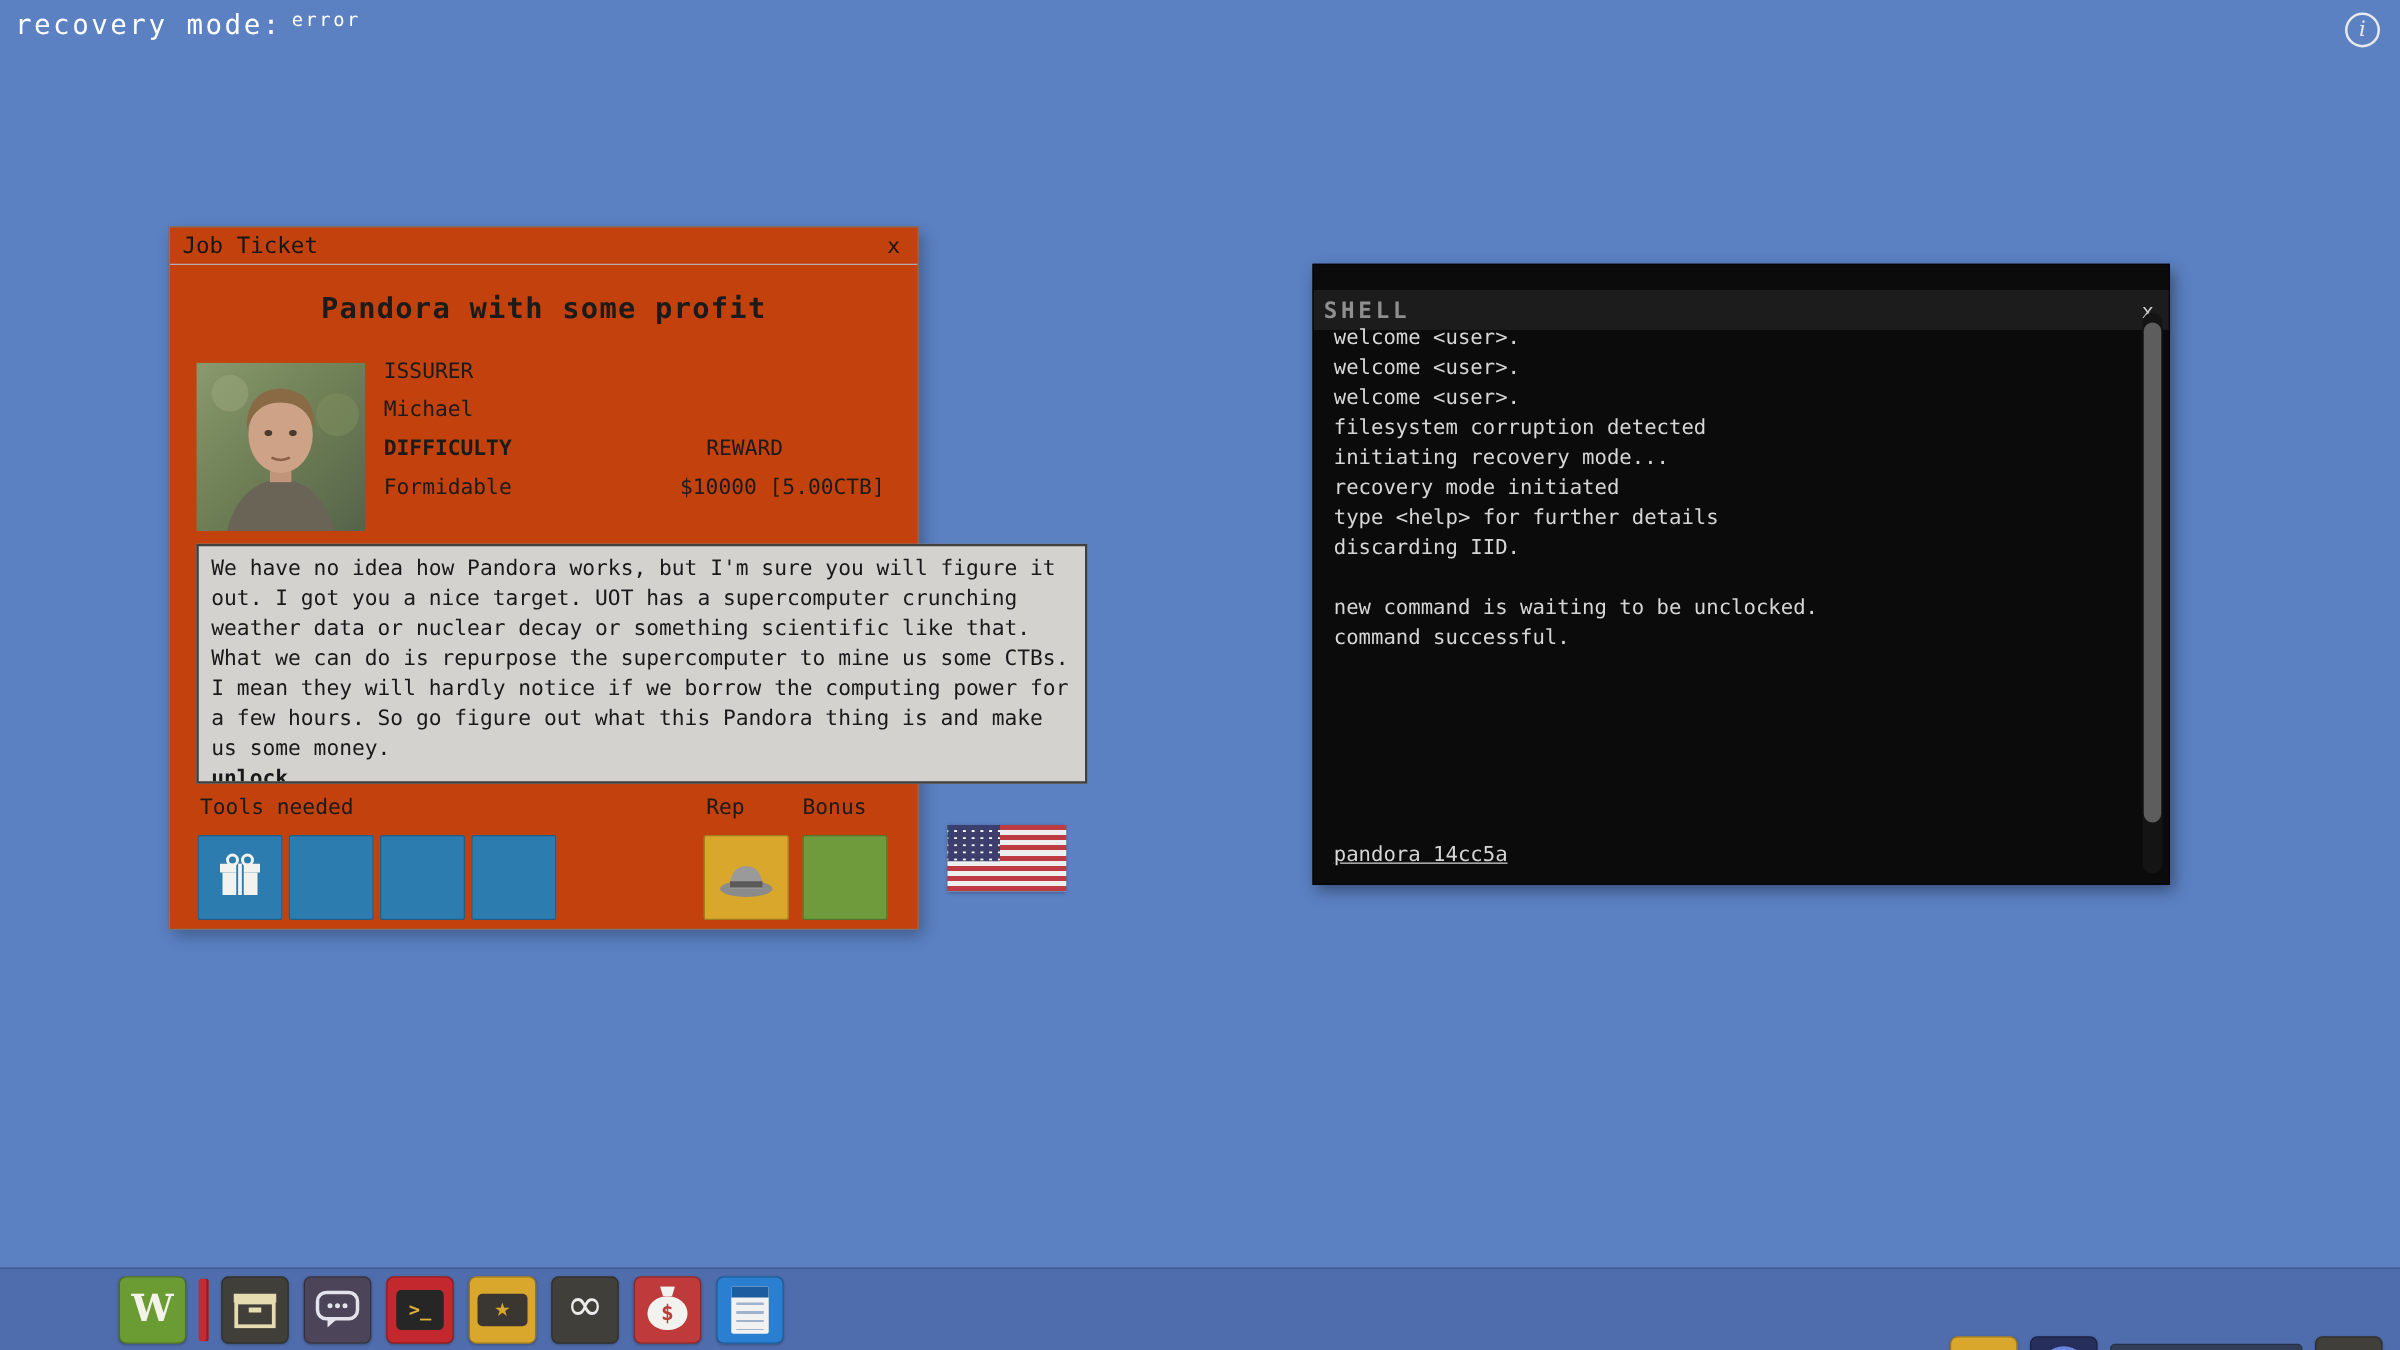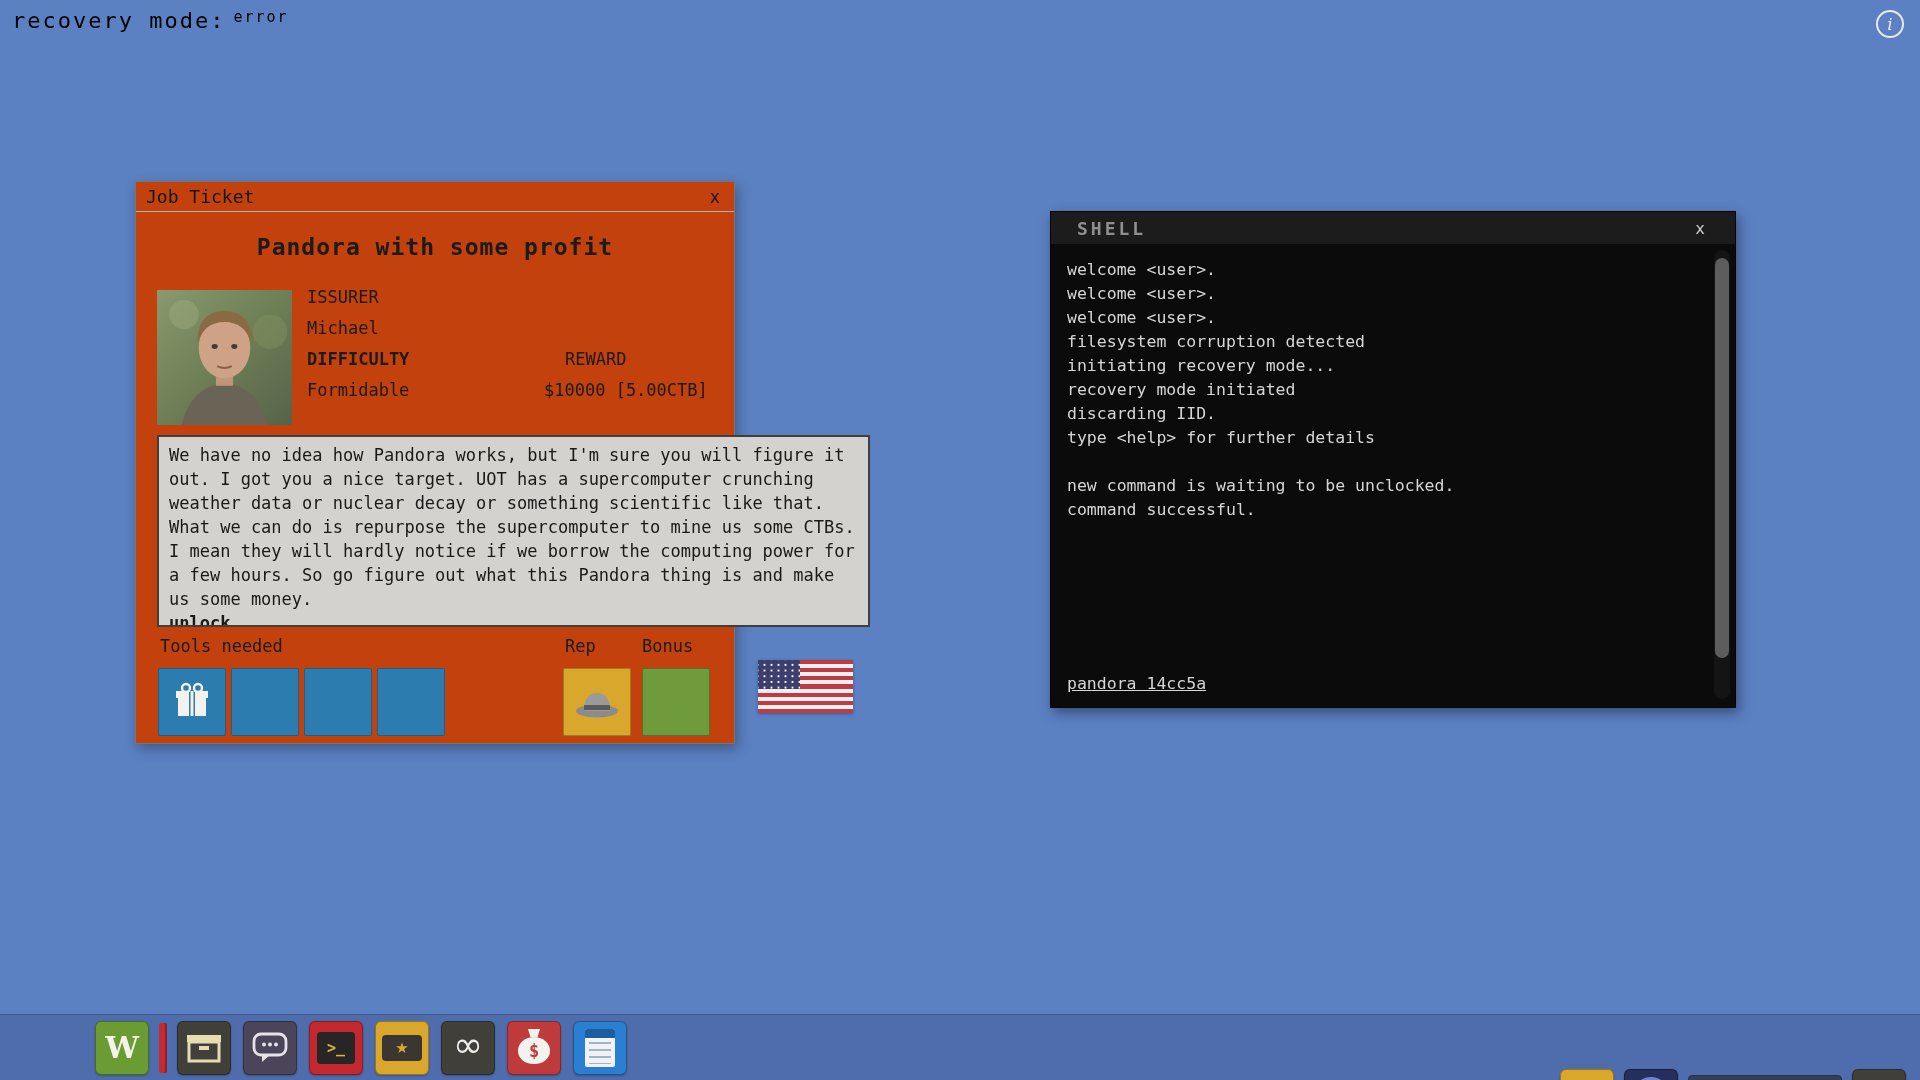--- a/index.html
+++ b/index.html
@@ -5,21 +5,21 @@
   * { margin:0; padding:0; box-sizing:border-box; }
   html,body { width:1920px; height:1080px; overflow:hidden; }
   body {
     position:relative;
     background:#5b81c3;
     font-family:"DejaVu Sans Mono", monospace;
     color:#1a1a1a;
   }
 
   
-  .status { position:absolute; left:12px; top:8px; color:#000000; font-size:22px; letter-spacing:2px; }
+  .status { position:absolute; left:12px; top:8px; color:#ffffff; font-size:22px; letter-spacing:2px; }
   .status .state { font-size:15px; position:relative; top:-6px; margin-left:8px; letter-spacing:2px; }
   .info-btn {
     position:absolute; right:16px; top:10px; width:28px; height:28px;
     border:2px solid #e9e9ec; border-radius:50%; color:#e9e9ec;
     display:flex; align-items:center; justify-content:center;
     font-family:"DejaVu Serif", serif; font-size:17px; font-style:italic;
   }
 
   
   .win { position:absolute; }
@@ -45,22 +45,22 @@
   .flag { position:absolute; left:622px; top:478px; width:95px; height:53px;
           background:repeating-linear-gradient(to bottom,#bf3b44 0 4.07px,#efefef 4.07px 8.15px);
           box-shadow:0 1px 3px rgba(0,0,0,.3); }
   .flag .canton { position:absolute; left:0; top:0; width:42px; height:28.5px; background:#3c3f6e;
           background-image:radial-gradient(#fff 1.1px, transparent 1.2px); background-size:7px 5.7px;
           background-position:3px 2px; }
 
   
   .sh { left:1050px; top:211px; width:686px; height:497px; background:#0b0b0b;
         border:1px solid #050505; box-shadow:3px 5px 12px rgba(0,0,0,.4); }
-  .sh-bar { height:32px; background:#1c1c1c; padding:0 26px; display:flex;
-            justify-content:space-between; align-items:center; }
+  .sh-bar { height:32px; background:#1c1c1c; padding:0 8px; display:flex;
+            justify-content:space-between; align-items:center;margin-top:20px; }
   .sh-bar .t { color:#8f8f8f; font-size:18px; letter-spacing:3px; font-weight:bold; }
   .sh-bar .close { color:#cfcfcf; font-size:16px; padding:0 4px; }
   .sh-body { position:absolute; top:32px; left:0; right:0; bottom:0; padding:14px 30px 0 16px;
              font-size:16.5px; line-height:24px; color:#d6d6d6; }
   .sh-body .shell-line { height:24px; white-space:pre; }
   .sh-prompt { position:absolute; left:16px; bottom:14px; font-size:16.5px; color:#d6d6d6;text-decoration:underline; }
   .sh-scroll { position:absolute; right:5px; top:38px; bottom:8px; width:16px; background:#141414; border-radius:8px; }
   .sh-thumb { position:absolute; left:1px; right:1px; top:8px; height:400px; background:#5d5d5d; border-radius:7px; }
 
   
@@ -200,22 +200,22 @@
     <span class="t">SHELL</span>
     <span class="close">x</span>
   </div>
   <div class="sh-body">
       <div class="shell-line">welcome &lt;user&gt;.</div>
       <div class="shell-line">welcome &lt;user&gt;.</div>
       <div class="shell-line">welcome &lt;user&gt;.</div>
       <div class="shell-line">filesystem corruption detected</div>
       <div class="shell-line">initiating recovery mode...</div>
       <div class="shell-line">recovery mode initiated</div>
+      <div class="shell-line">type &lt;help&gt; for further details</div>
       <div class="shell-line">discarding IID.</div>
-      <div class="shell-line">type &lt;help&gt; for further details</div>
       <div class="shell-line">&nbsp;</div>
       <div class="shell-line">new command is waiting to be unclocked.</div>
       <div class="shell-line">command successful.</div>
     </div>
   <div class="sh-prompt">pandora 14cc5a</div>
   <div class="sh-scroll">
     <div class="sh-thumb"></div>
   </div>
 </div>
 

